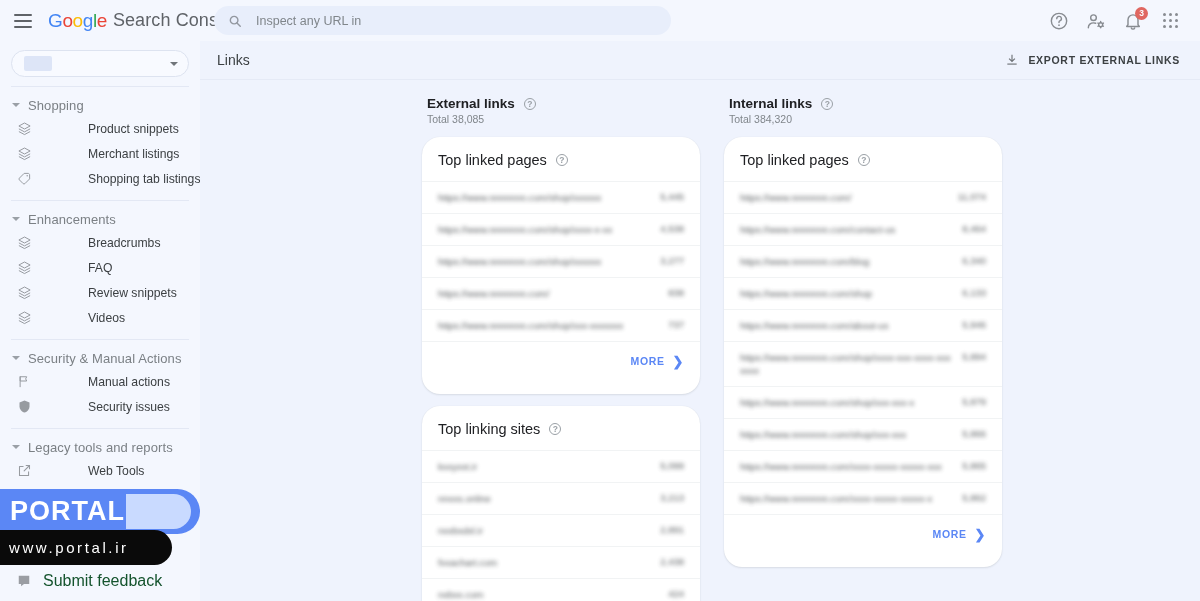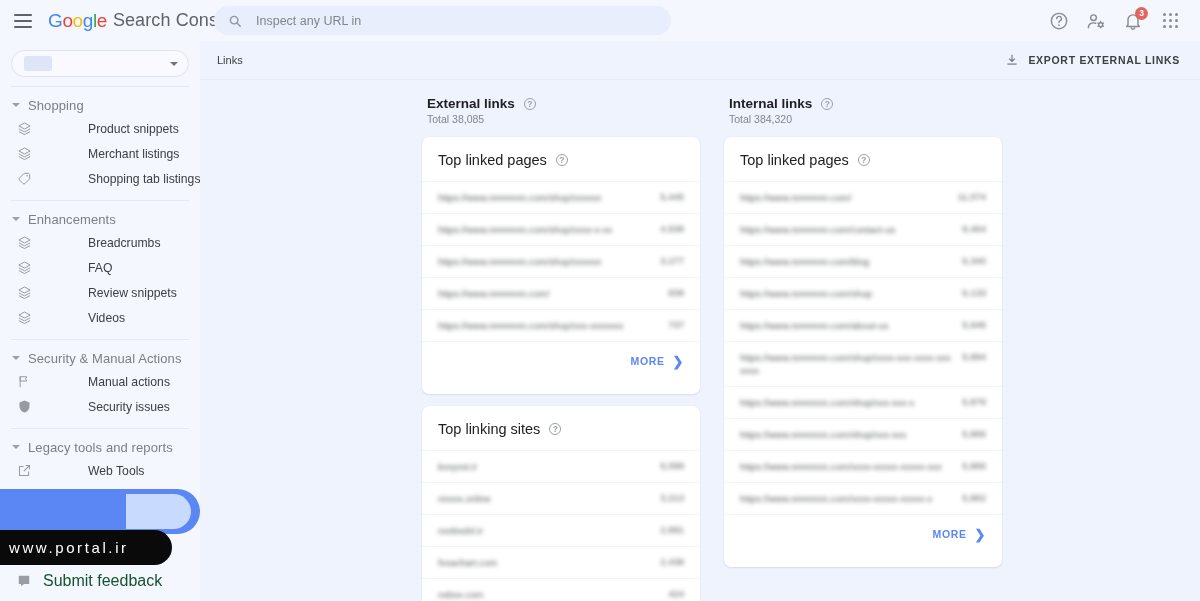--- a/index.html
+++ b/index.html
@@ -121,21 +121,21 @@
   }
   .wm-bar b { color: #fff; font-size: 15px; font-weight: 400; letter-spacing: 2.6px; margin-left: 9px; }
 
   
   .main { position: absolute; left: 200px; top: 41px; width: 1000px; height: 560px; }
   .page-head {
     height: 39px; display: flex; align-items: center;
     border-bottom: 1px solid #e5eaf6;
     padding: 0 20px 0 17px;
   }
-  .page-title { font-size: 11px; color: #3c4043; }
+  .page-title { font-size: 14px; color: #3c4043; }
   .export-btn {
     margin-left: auto; display: flex; align-items: center; cursor: pointer;
   }
   .export-btn .dl { width: 14px; height: 14px; margin-right: 9px; opacity: .7; }
   .export-btn span { font-size: 10.5px; font-weight: 600; letter-spacing: .7px; color: #3c4043; }
 
   .cols { display: flex; padding: 0 0 0 222px; gap: 24px; margin-top: 16px; }
   .col { width: 278px; }
 
   .col-head { padding-left: 5px; }
@@ -144,21 +144,21 @@
   .col-head .total { font-size: 10.5px; color: #80868b; margin-top: 2px; }
 
   .qmark {
     width: 12px; height: 12px; border-radius: 50%;
     border: 1px solid #9aa0a6; color: #9aa0a6;
     font-size: 8.5px; line-height: 10px; text-align: center;
     cursor: pointer; font-weight: 600;
   }
 
   .card {
-    background: #fff; border-radius: 7px; margin-top: 12px;
+    background: #fff; border-radius: 18px; margin-top: 12px;
     box-shadow: 0 1px 2px rgba(60,64,67,.12), 0 0 1px rgba(60,64,67,.1);
     overflow: hidden;
   }
   .card-title { display: flex; align-items: center; gap: 9px; padding: 15px 16px 13px 16px; }
   .card-title h3 { font-size: 14.5px; font-weight: 400; color: #202124; }
 
   .row {
     display: flex; align-items: flex-start; justify-content: space-between;
     padding: 9px 16px; border-top: 1px solid #f1f3f4;
     min-height: 30px; cursor: pointer; gap: 10px;
@@ -359,20 +359,21 @@
   <div class="feedback">
     <svg class="nico" viewBox="0 0 24 24" fill="#5f6368" stroke="none">
       <path d="M21 3H3v14h4v4l5-4h9z"></path>
     </svg>
     <span>Submit feedback</span>
   </div>
 </div>
 
 <div class="wm wm-pill">
   <div class="ghost"></div>
+  <b>PORTAL</b>
 </div>
 <div class="wm wm-bar">
   <b>www.portal.ir</b>
 </div>
 
 <div class="main">
 
   <div class="page-head">
     <div class="page-title">Links</div>
     <div class="export-btn">

